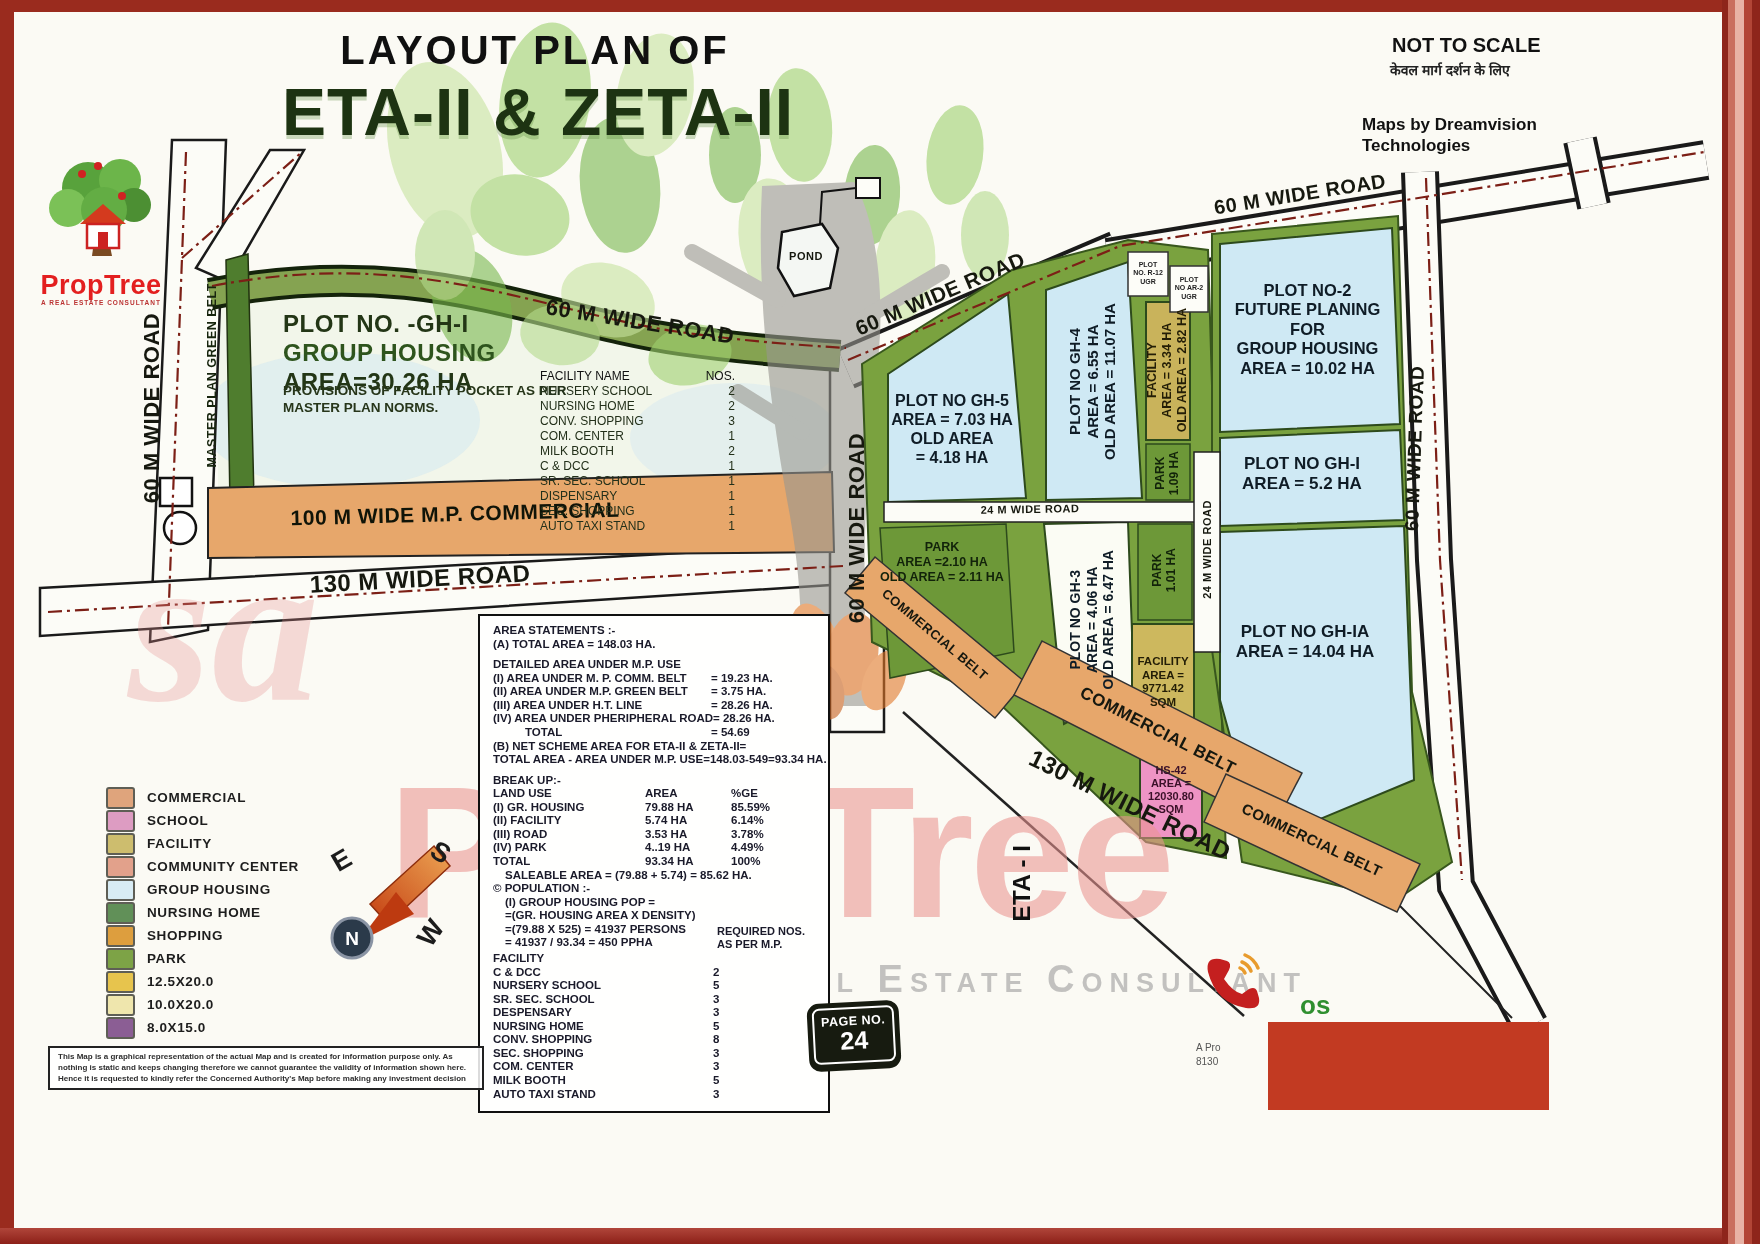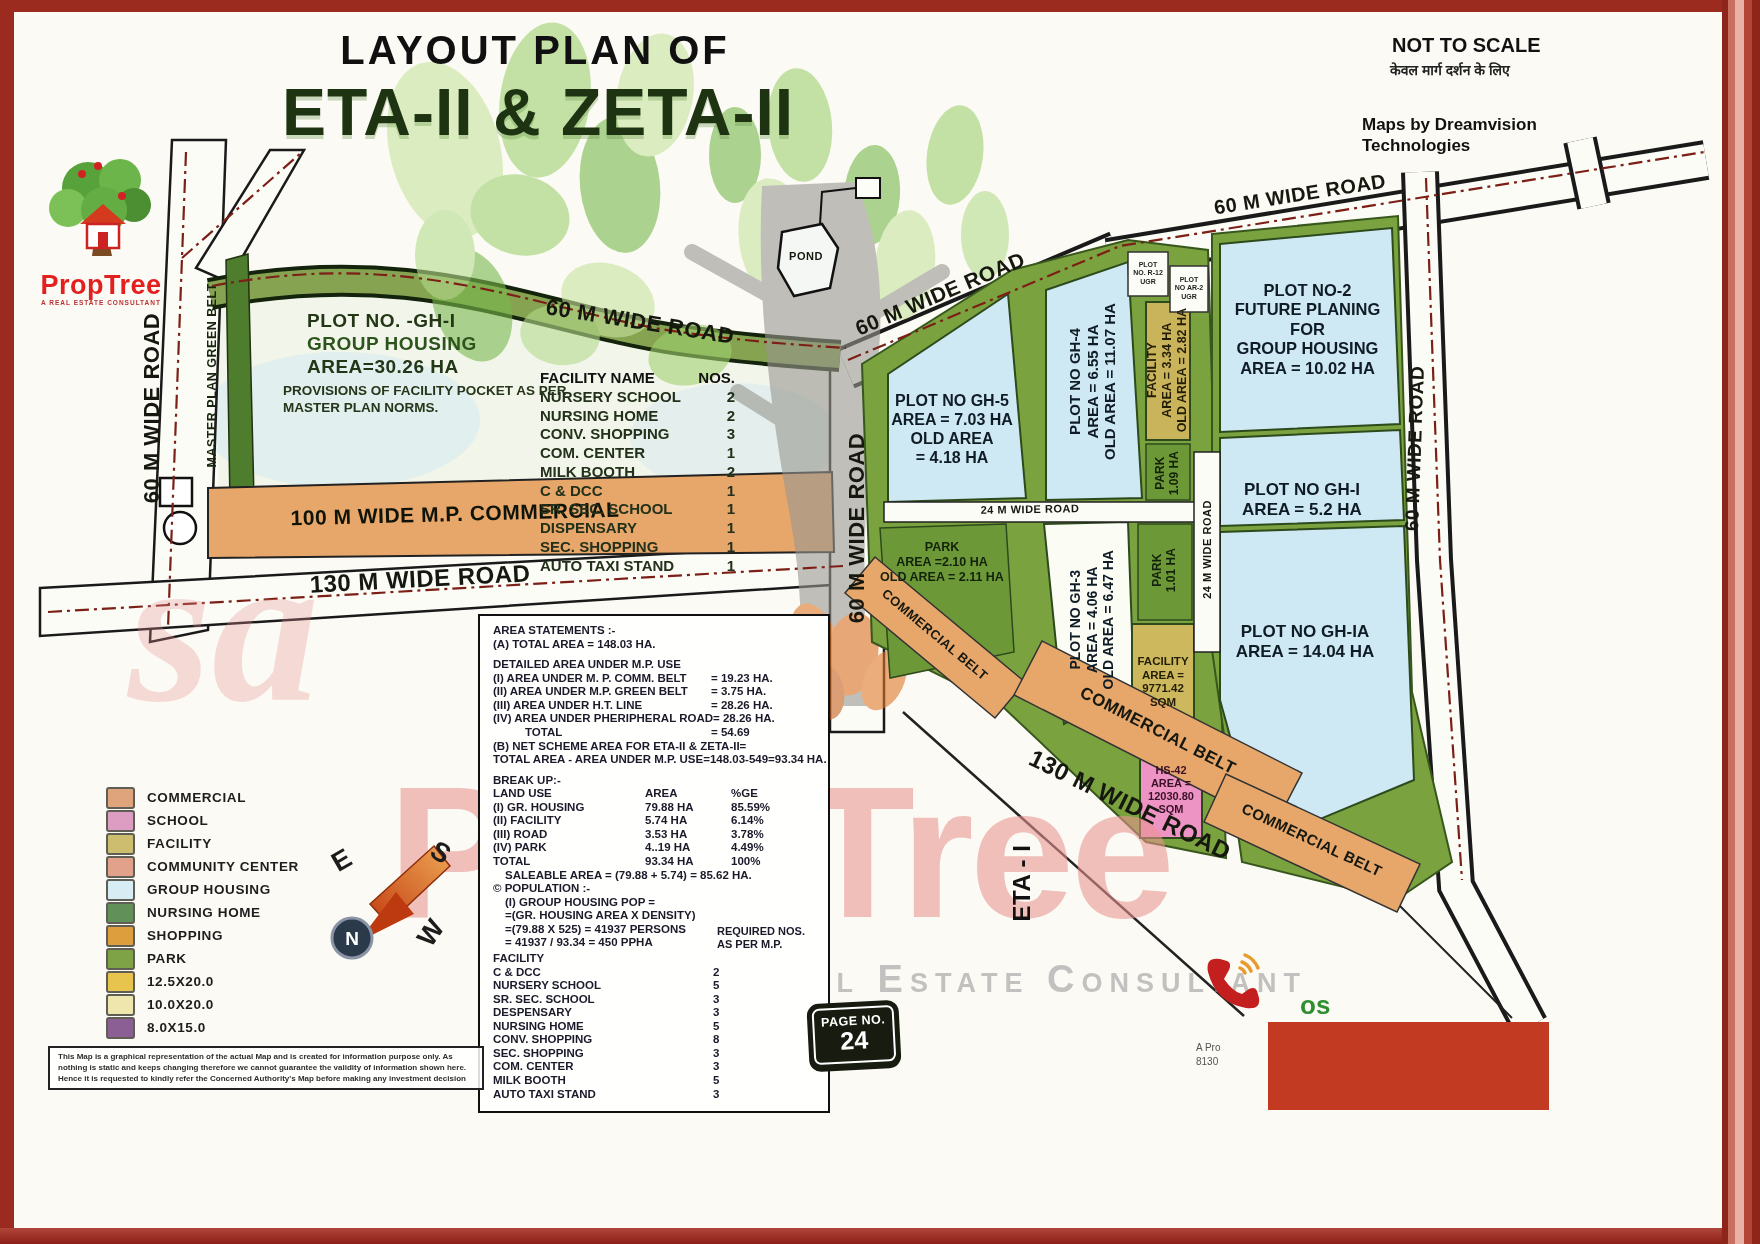--- a/index.html
+++ b/index.html
@@ -1,24 +1,24 @@
 <!DOCTYPE html>
 <html><head>
 <meta charset="utf-8">
 <style>
   html,body{margin:0;padding:0;background:#777;}
   body{font-family:"Liberation Sans","DejaVu Sans",sans-serif;}
   #page{position:relative;width:1760px;height:1244px;background:#fbfaf4;overflow:hidden;}
   .abs{position:absolute;}
   .lbl{position:absolute;font-weight:800;color:#16180f;text-align:center;white-space:nowrap;line-height:1;transform-origin:50% 50%;z-index:20;letter-spacing:.5px;}
   .plot-block{position:absolute;text-align:center;font-weight:800;color:#0f1c26;line-height:1.18;z-index:20;transform-origin:50% 50%;}
-  .gh1-line{font-weight:900;color:#233616;font-size:19px;line-height:1.2;letter-spacing:.5px;margin-left:24px;}
+  .gh1-line{font-weight:900;color:#233616;font-size:24px;line-height:1.2;letter-spacing:.5px;}
   .prov{position:absolute;width:315px;font-weight:900;font-size:13.5px;line-height:1.25;color:#27361a;z-index:20;}
   .ft{position:absolute;left:540px;top:369px;width:195px;z-index:20;color:#23301a;}
-  .ft-row{display:flex;justify-content:space-between;font-size:15px;font-weight:700;line-height:1.25;}
+  .ft-row{display:flex;justify-content:space-between;font-size:12px;font-weight:400;line-height:1.25;}
   .wm-brand{position:absolute;left:388px;top:758px;font-size:188px;font-weight:900;letter-spacing:-4px;color:rgba(235,148,145,.58);z-index:40;line-height:1;}
   .wm-sub{position:absolute;left:700px;top:958px;font-size:38px;font-weight:700;letter-spacing:7px;color:rgba(158,158,158,.62);font-variant:small-caps;z-index:40;}
   .wm-sa{position:absolute;left:128px;top:520px;font-size:215px;font-style:italic;font-weight:700;font-family:"Liberation Serif","DejaVu Serif",serif;color:rgba(230,144,142,.30);z-index:15;line-height:1;}
   #area-box{position:absolute;left:478px;top:614px;width:322px;background:#fffffe;border:2.5px solid #101010;z-index:50;padding:8px 13px 10px 13px;color:#1a1a2a;font-size:11.5px;font-weight:800;line-height:1.18;}
   .as-line{white-space:nowrap;}
   .gap{height:7px;}
   .as-flex{display:flex;}
   .as-flex .l{flex:0 0 218px;white-space:pre;}
   .bk{display:grid;grid-template-columns:152px 86px 58px;}
   .req-wrap{position:relative;margin-top:2px;}
@@ -282,21 +282,21 @@
       <div>NO AR-2</div>
       <div>UGR</div>
     </div>
   <div class="plot-block" style="left:1215px;top:281px;width:185px;font-size:16.5px;">
       <div>PLOT NO-2</div>
       <div>FUTURE PLANING</div>
       <div>FOR</div>
       <div>GROUP HOUSING</div>
       <div>AREA = 10.02 HA</div>
     </div>
-  <div class="plot-block" style="left:1207px;top:454px;width:190px;font-size:17px;margin-top:26px;">
+  <div class="plot-block" style="left:1207px;top:454px;width:190px;font-size:17px;">
       <div>PLOT NO GH-I</div>
       <div>AREA = 5.2 HA</div>
     </div>
   <div class="plot-block" style="left:1205px;top:622px;width:200px;font-size:17px;">
       <div>PLOT NO GH-IA</div>
       <div>AREA = 14.04 HA</div>
     </div>
   <div class="plot-block" style="left:867px;top:540px;width:150px;font-size:12.5px;color:#12230a;">
       <div>PARK</div>
       <div>AREA =2.10 HA</div>

